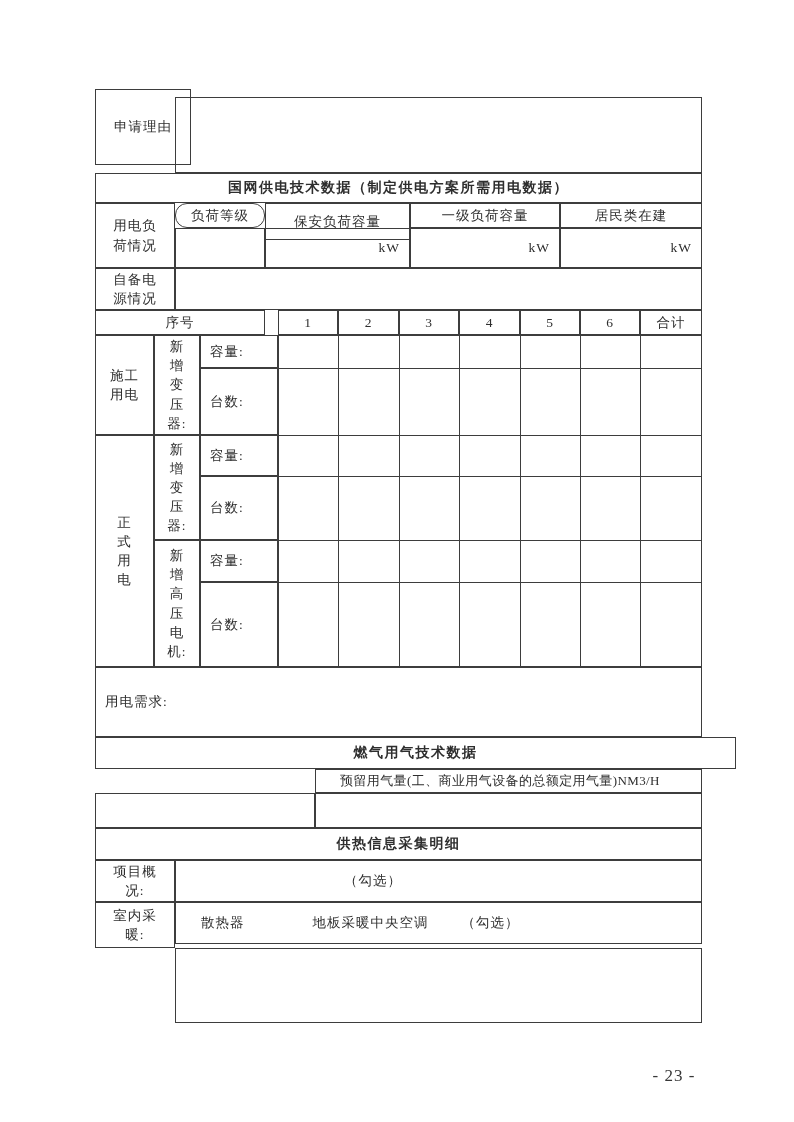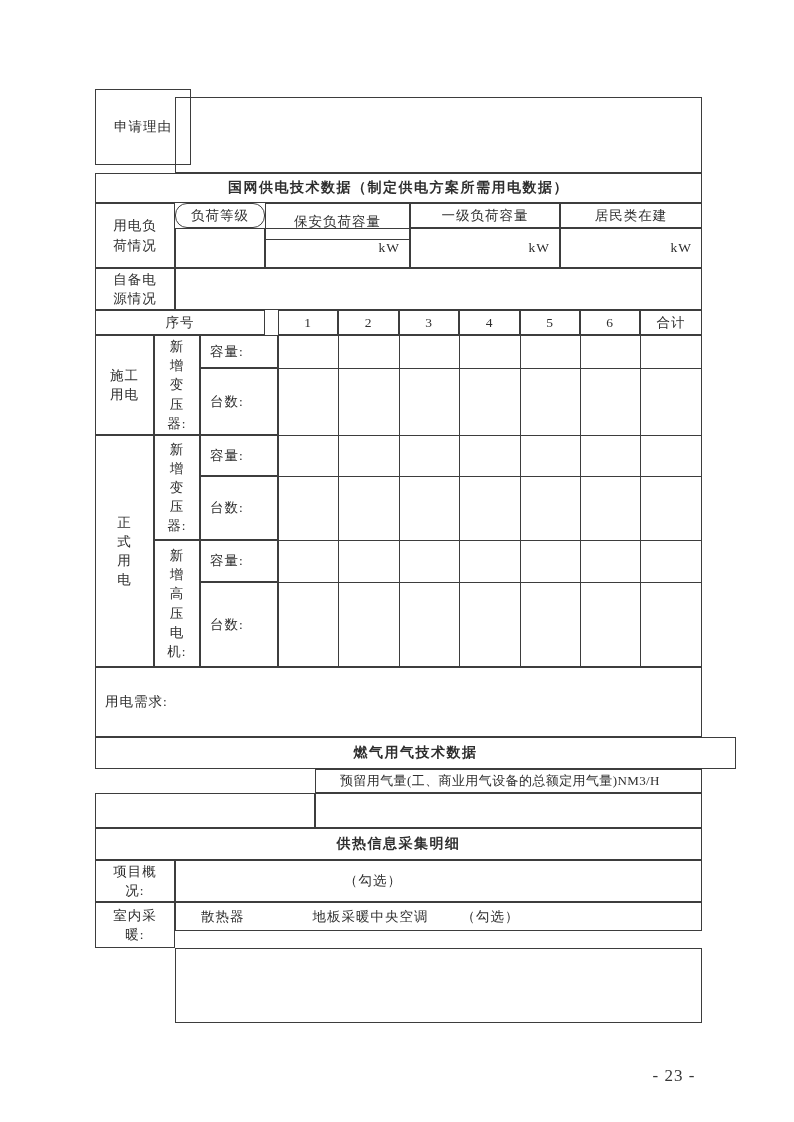--- a/index.html
+++ b/index.html
@@ -121,21 +121,21 @@
   <div class="cell center section-title" style="left:95px;top:828px;width:607px;height:32px;">供热信息采集明细</div>
 
   <div class="cell vlabel" style="left:95px;top:860px;width:80px;height:42px;">项目概
 况:</div>
   <div class="cell row-flex" style="left:175px;top:860px;width:527px;height:42px;">
     <div class="note-line" style="padding-left:168px;">（勾选）</div>
   </div>
 
   <div class="cell vlabel" style="left:95px;top:902px;width:80px;height:46px;">室内采
 暖:</div>
-  <div class="cell" style="left:175px;top:902px;width:527px;height:29px;">
+  <div class="cell" style="left:175px;top:902px;width:527px;height:42px;">
     <span style="margin-left:25px;">散热器</span>
     <span style="margin-left:68px;">地板采暖</span>
     <span style="">中央空调</span>
     <span style="margin-left:33px;">（勾选）</span>
   </div>
 
   <div class="cell" style="left:175px;top:948px;width:527px;height:75px;"></div>
 
   <div class="pagenum">- 23 -</div>
 

